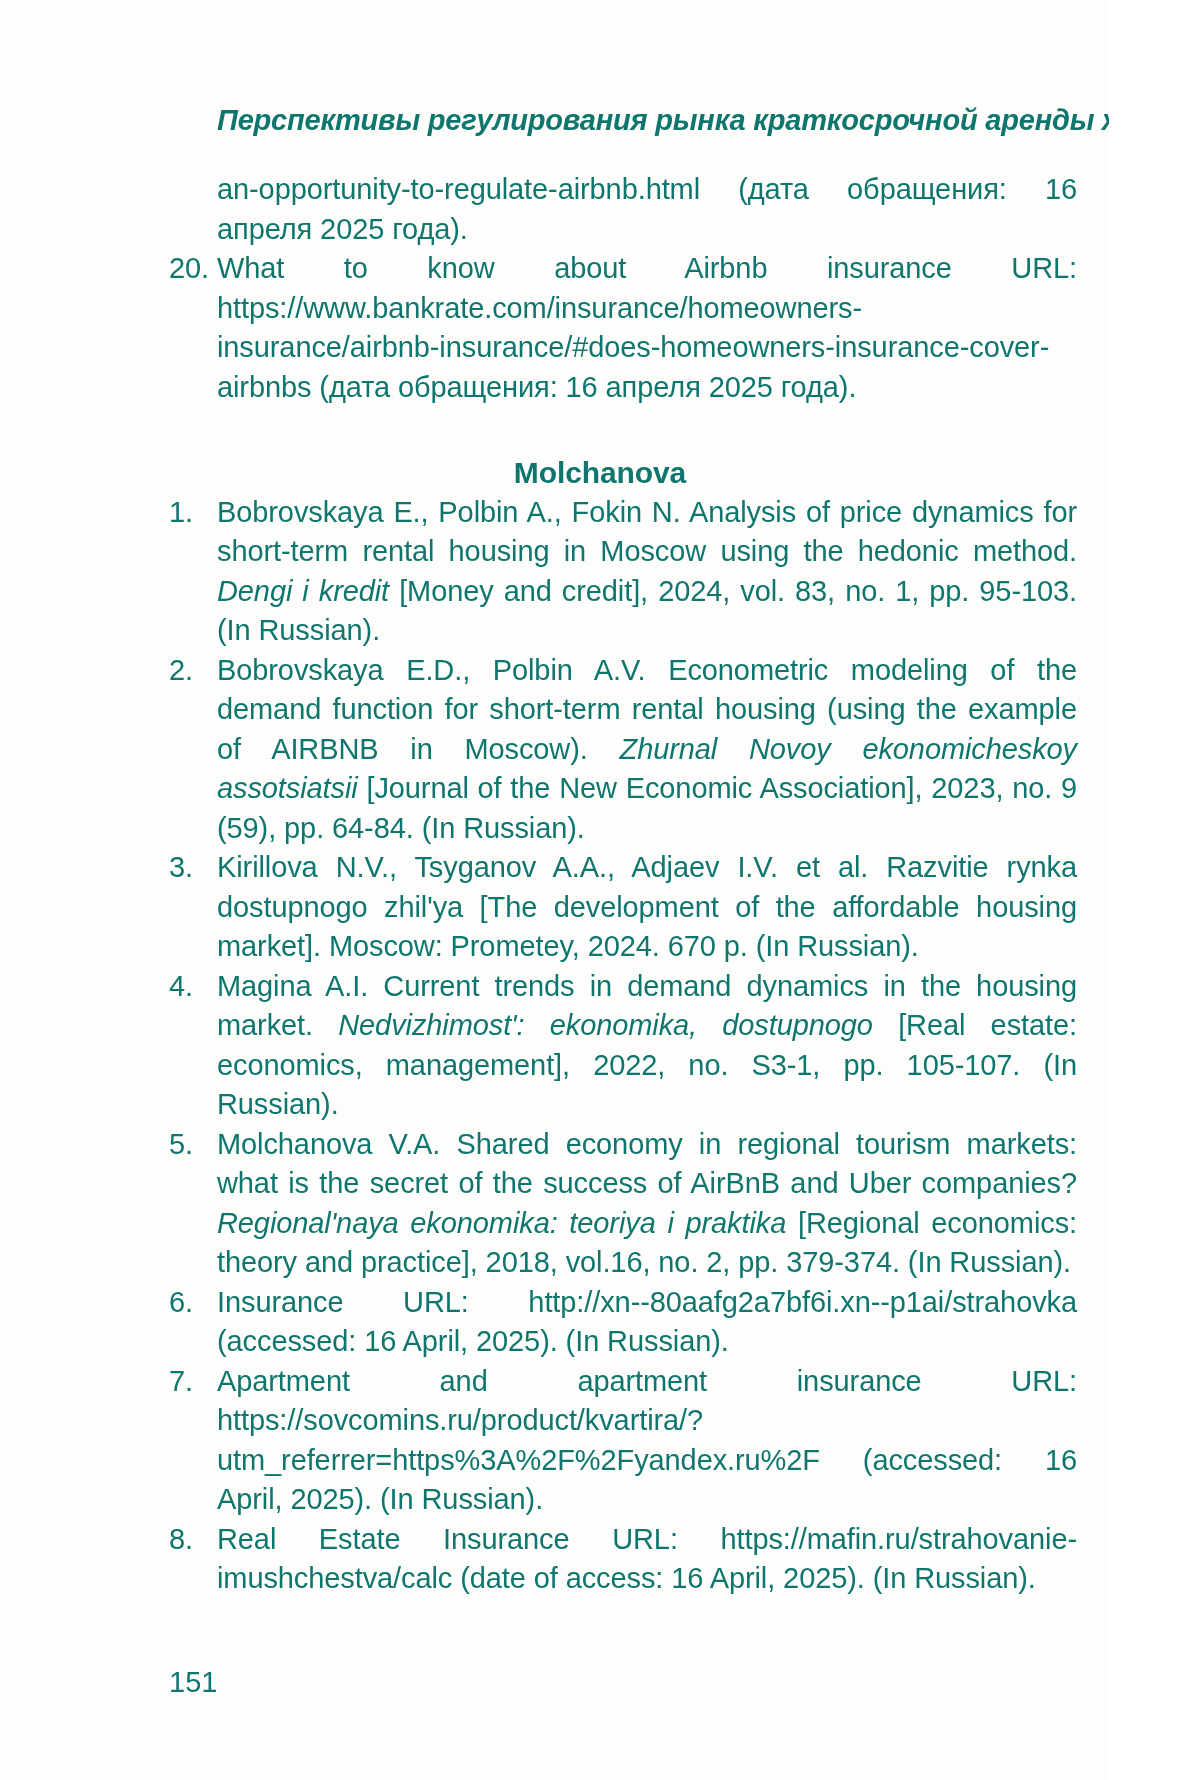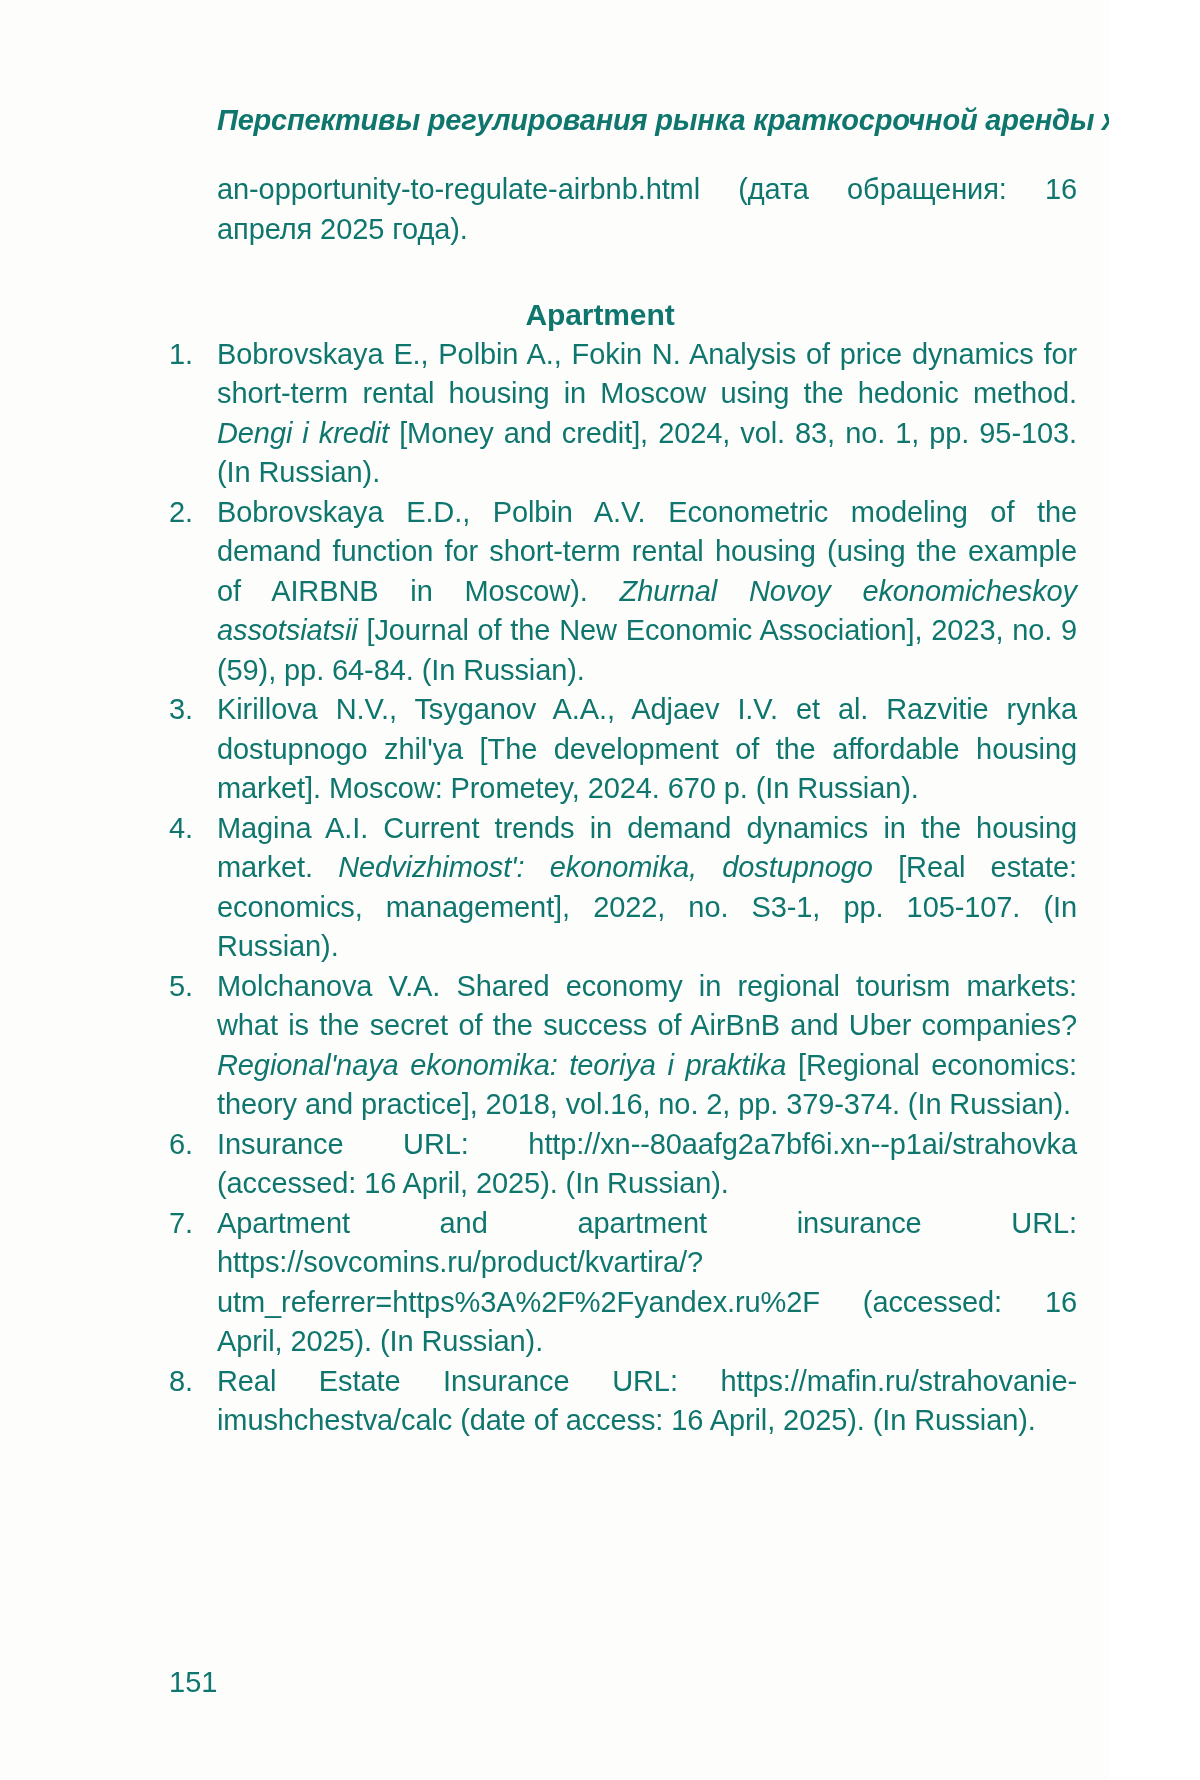--- a/index.html
+++ b/index.html
@@ -93,22 +93,26 @@
   <div class="margin-rule"></div>
 
   <div class="content">
 
     <div class="item">
       <span class="num"></span>
       <span class="txt">an-opportunity-to-regulate-airbnb.html (дата обращения: 16 апреля 2025 года).</span>
     </div>
 
 
+    <div class="item">
+      <span class="num">20.</span>
+      <span class="txt">What to know about Airbnb insurance URL: https://www.bankrate.com/insurance/homeowners-insurance/airbnb-insurance/#does-homeowners-insurance-cover-airbnbs (дата обращения: 16 апреля 2025 года).</span>
+    </div>
 
-    <h2 class="refs-heading">Apartment</h2>
+    <h2 class="refs-heading">Molchanova</h2>
 
     <div class="item">
       <span class="num">1.</span>
       <span class="txt"><span>Bobrovskaya E., Polbin A., Fokin N. Analysis of price dynamics for short-term rental housing in Moscow using the hedonic method. </span><span class="it">Dengi i kredit</span><span> [Money and credit], 2024, vol. 83, no. 1, pp. 95-103. (In Russian).</span></span>
     </div>
 
     <div class="item">
       <span class="num">2.</span>
       <span class="txt"><span>Bobrovskaya E.D., Polbin A.V. Econometric modeling of the demand function for short-term rental housing (using the example of AIRBNB in Moscow). </span><span class="it">Zhurnal Novoy ekonomicheskoy assotsiatsii</span><span> [Journal of the New Economic Association], 2023, no. 9 (59), pp. 64-84. (In Russian).</span></span>
     </div>

